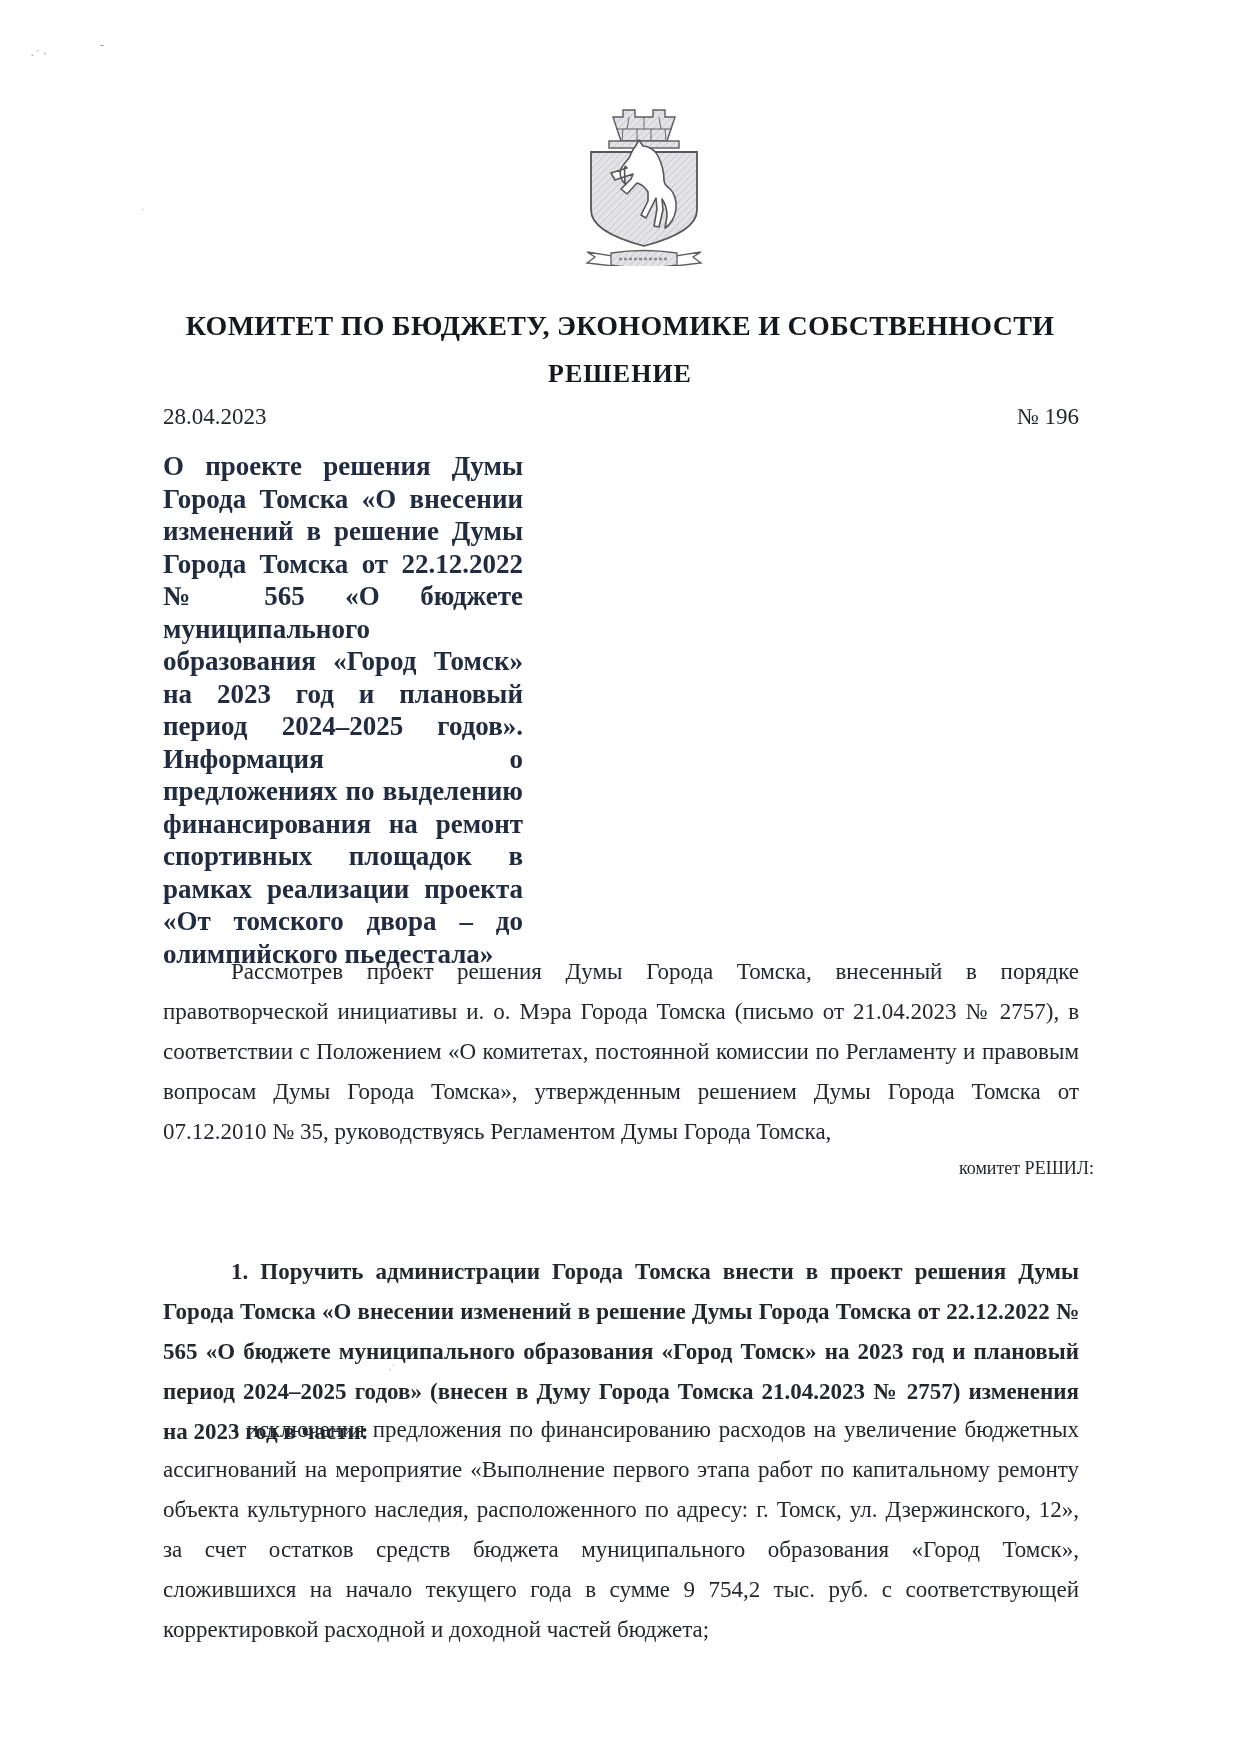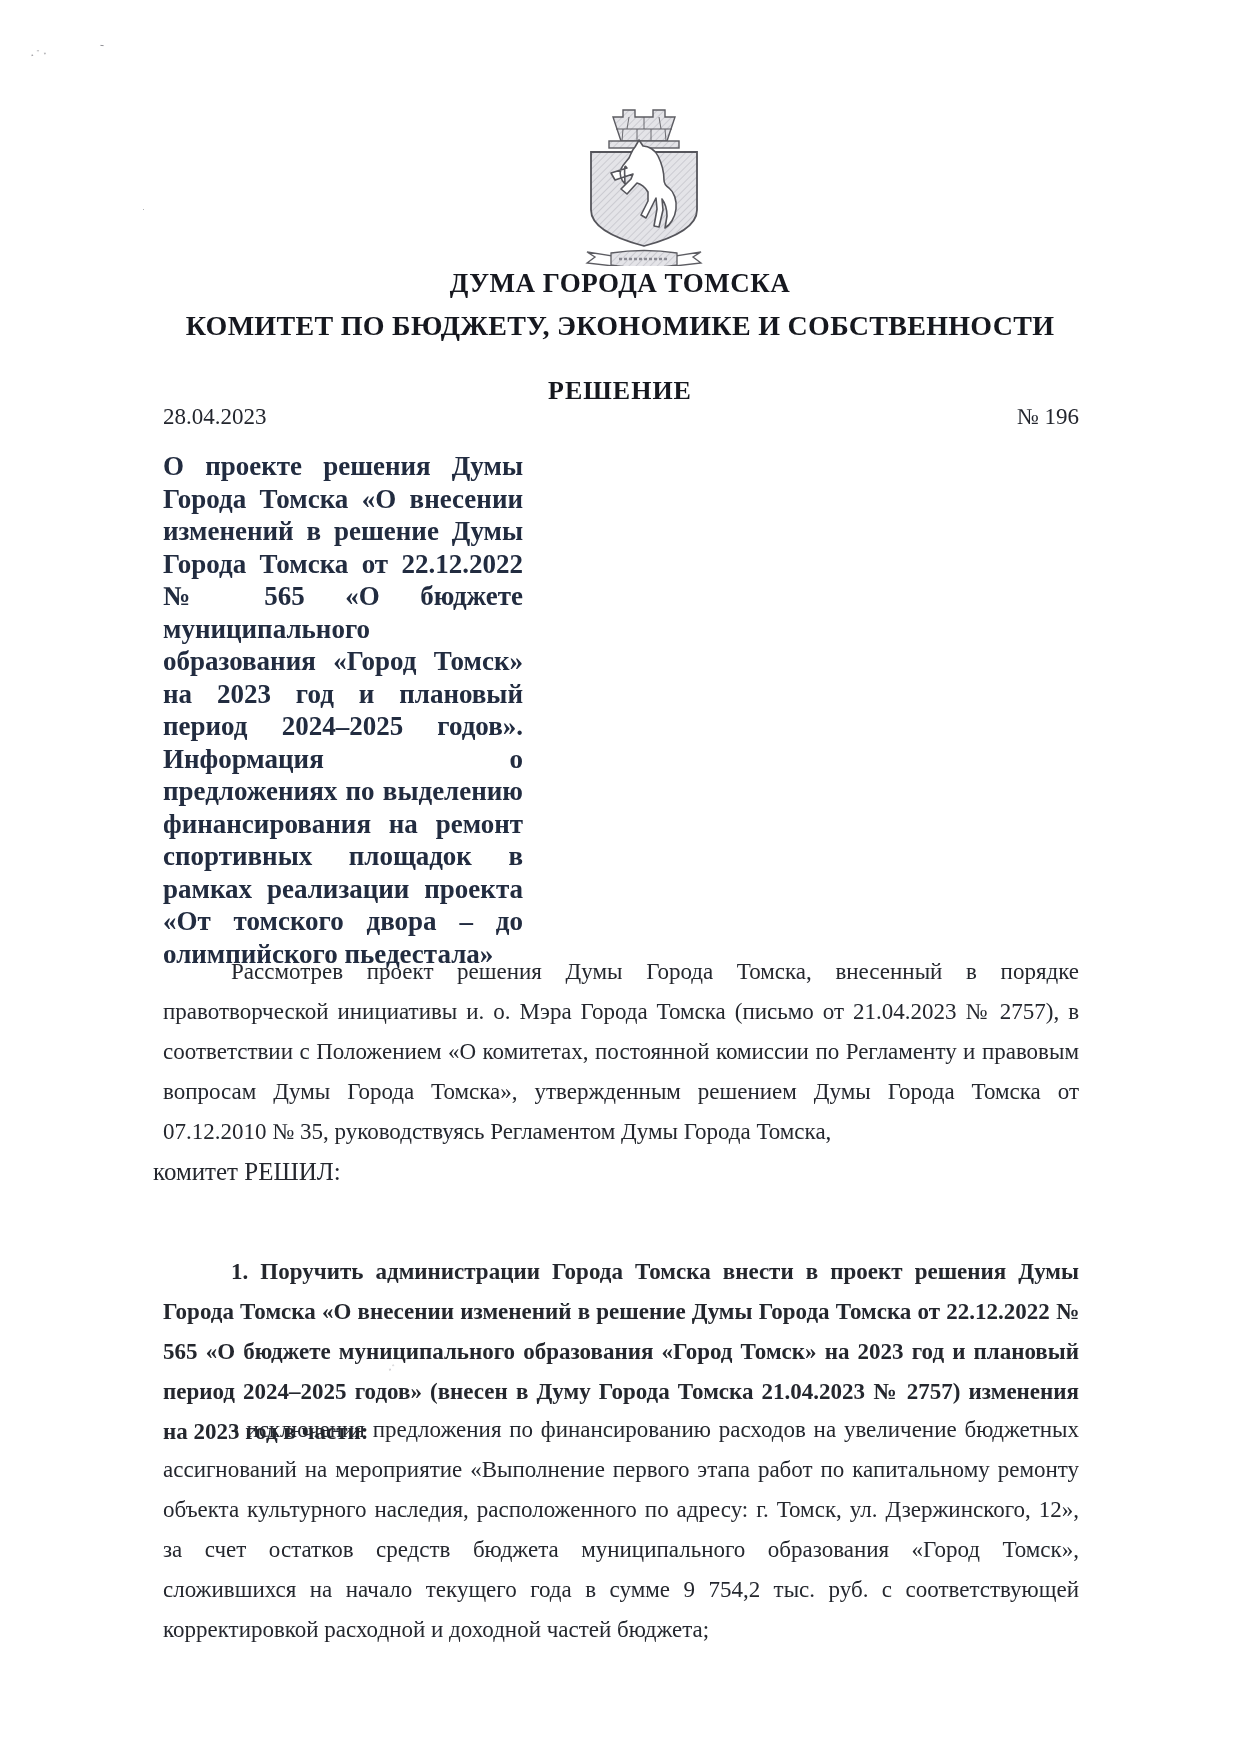--- a/index.html
+++ b/index.html
@@ -32,21 +32,21 @@
     position:absolute;left:0;right:0;top:268px;
     text-align:center;font-weight:bold;font-size:27px;
     letter-spacing:0.5px;color:#16181f;
   }
   .committee-title{
     position:absolute;left:0;right:0;top:310px;
     text-align:center;font-weight:bold;font-size:28px;
     letter-spacing:0.3px;color:#16181f;
   }
   .doc-type{
-    position:absolute;left:0;right:0;top:376px;
+    position:absolute;left:0;right:0;top:359px;
     text-align:center;font-weight:bold;font-size:26px;
     letter-spacing:1px;color:#16181f;
   }
   
   .meta-row{
     position:absolute;left:163px;top:404px;width:916px;
     display:flex;justify-content:space-between;
     font-size:23px;color:#23262e;gap:32px;
   }
   
@@ -57,22 +57,22 @@
   }
   
   .para{
     position:absolute;left:163px;width:916px;
     font-size:23px;line-height:40px;
     text-align:justify;color:#24272e;
   }
   .indent{text-indent:68px;}
   .preamble{top:952px;}
   .resolution-intro{
-    position:absolute;left:153px;width:916px;top:1158px;
-    font-size:25px;text-align:left;color:#24272e;
+    position:absolute;left:178px;width:916px;top:1158px;
+    font-size:18px;text-align:right;color:#24272e;
   }
   .item-1{top:1252px;font-weight:bold;}
   .item-2{top:1410px;}
 </style>
 </head>
 <body>
 
 <div class="page">
 
   <div class="artifact a1">·˙·‏</div>
@@ -125,21 +125,20 @@
 
       <g stroke="#5c5c62" stroke-width="1.3" fill="#ffffff">
         <path d="M18 146 L44 150 L44 160 L18 157 L26 151 Z"></path>
         <path d="M132 146 L106 150 L106 160 L132 157 L124 151 Z"></path>
         <path d="M42 147 Q75 142 108 147 L108 159 Q75 164 42 159 Z" fill="url(#hatch)"></path>
         <line x1="50" y1="153" x2="100" y2="153" stroke="#8a8a92" stroke-width="2.5" stroke-dasharray="3 2"></line>
       </g>
     </svg>
   </div>
 
-  <div class="org-title">ДУМА ГОРОДА ТОМСКА</div>
   <div class="committee-title">КОМИТЕТ ПО БЮДЖЕТУ, ЭКОНОМИКЕ И СОБСТВЕННОСТИ</div>
   <div class="doc-type">РЕШЕНИЕ</div>
 
   <div class="meta-row">
     <span>28.04.2023</span>
     <span>№ 196</span>
   </div>
 
   <div class="subject">О проекте решения Думы Города Томска «О внесении изменений в решение Думы Города Томска от 22.12.2022 № 565 «О бюджете муниципального образования «Город Томск» на 2023 год и плановый период 2024–2025 годов». Информация о предложениях по выделению финансирования на ремонт спортивных площадок в рамках реализации проекта «От томского двора – до олимпийского пьедестала»</div>
 

